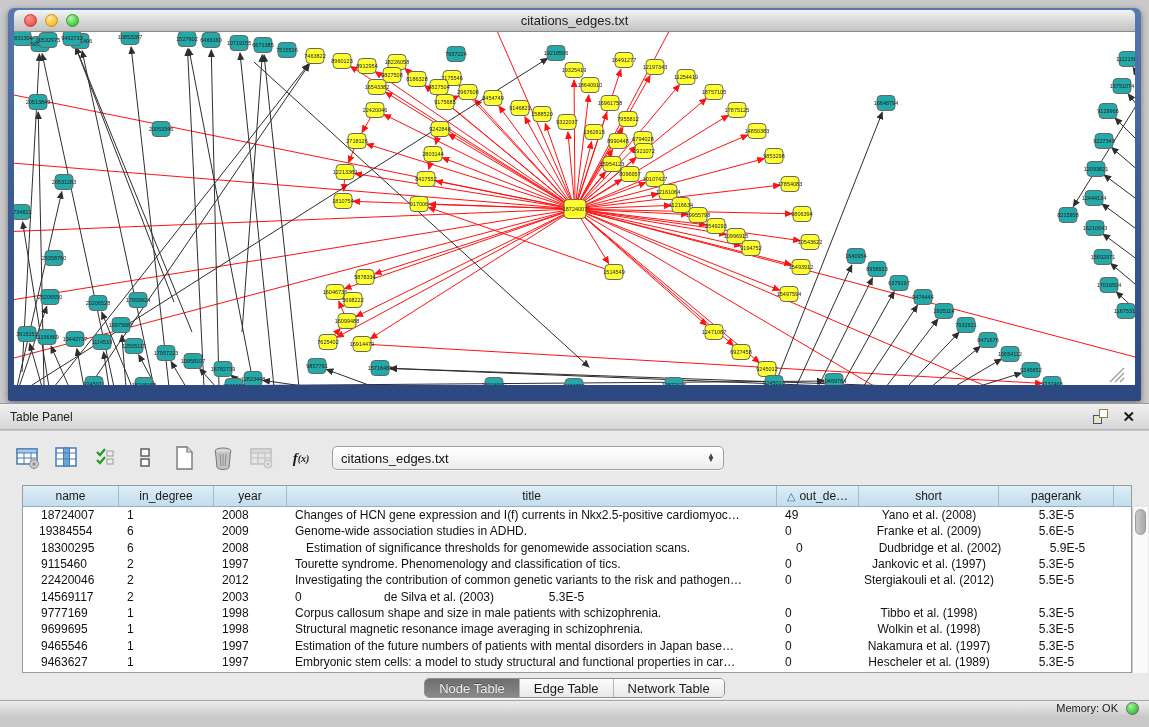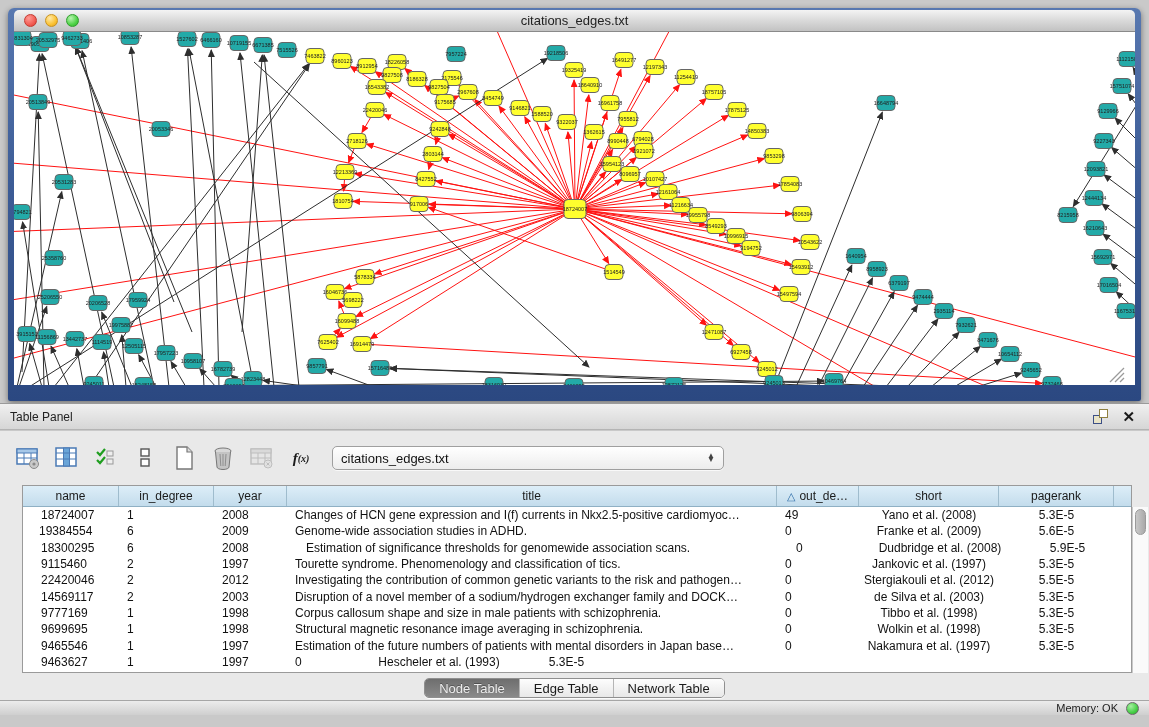--- a/index.html
+++ b/index.html
@@ -875,21 +875,21 @@
           <div class="td left" style="width: 82px;">0</div>
           <div class="td center" style="width: 140px;">Franke et al. (2009)</div>
           <div class="td center" style="width: 115px;">5.6E-5</div>
         </div>
         <div class="tr">
           <div class="td name left" style="width: 96px;">18300295</div>
           <div class="td left" style="width: 95px;">6</div>
           <div class="td left" style="width: 73px;">2008</div>
           <div class="td left" style="width: 490px; margin-left: 11px;">Estimation of significance thresholds for genomewide association scans.</div>
           <div class="td left" style="width: 82px;">0</div>
-          <div class="td center" style="width: 140px;">Dudbridge et al. (2008)</div>
+          <div class="td center" style="width: 140px;">Dudbridge et al. (2002)</div>
           <div class="td center" style="width: 115px;">5.9E-5</div>
         </div>
         <div class="tr">
           <div class="td name left" style="width: 96px;">9115460</div>
           <div class="td left" style="width: 95px;">2</div>
           <div class="td left" style="width: 73px;">1997</div>
           <div class="td left" style="width: 490px;">Tourette syndrome. Phenomenology and classification of tics.</div>
           <div class="td left" style="width: 82px;">0</div>
           <div class="td center" style="width: 140px;">Jankovic et al. (1997)</div>
           <div class="td center" style="width: 115px;">5.3E-5</div>
@@ -900,21 +900,20 @@
           <div class="td left" style="width: 73px;">2012</div>
           <div class="td left" style="width: 490px;">Investigating the contribution of common genetic variants to the risk and pathogen…</div>
           <div class="td left" style="width: 82px;">0</div>
           <div class="td center" style="width: 140px;">Stergiakouli et al. (2012)</div>
           <div class="td center" style="width: 115px;">5.5E-5</div>
         </div>
         <div class="tr">
           <div class="td name left" style="width: 96px;">14569117</div>
           <div class="td left" style="width: 95px;">2</div>
           <div class="td left" style="width: 73px;">2003</div>
-          <div class="td left" style="width: 490px;">Disruption of a novel member of a sodium/hydrogen exchanger family and DOCK…</div>
           <div class="td left" style="width: 82px;">0</div>
           <div class="td center" style="width: 140px;">de Silva et al. (2003)</div>
           <div class="td center" style="width: 115px;">5.3E-5</div>
         </div>
         <div class="tr">
           <div class="td name left" style="width: 96px;">9777169</div>
           <div class="td left" style="width: 95px;">1</div>
           <div class="td left" style="width: 73px;">1998</div>
           <div class="td left" style="width: 490px;">Corpus callosum shape and size in male patients with schizophrenia.</div>
           <div class="td left" style="width: 82px;">0</div>
@@ -936,22 +935,23 @@
           <div class="td left" style="width: 73px;">1997</div>
           <div class="td left" style="width: 490px;">Estimation of the future numbers of patients with mental disorders in Japan base…</div>
           <div class="td left" style="width: 82px;">0</div>
           <div class="td center" style="width: 140px;">Nakamura et al. (1997)</div>
           <div class="td center" style="width: 115px;">5.3E-5</div>
         </div>
         <div class="tr">
           <div class="td name left" style="width: 96px;">9463627</div>
           <div class="td left" style="width: 95px;">1</div>
           <div class="td left" style="width: 73px;">1997</div>
+          <div class="td left" style="width: 490px;">Embryonic stem cells: a model to study structural and functional properties in car…</div>
           <div class="td left" style="width: 82px;">0</div>
-          <div class="td center" style="width: 140px;">Hescheler et al. (1993)</div>
+          <div class="td center" style="width: 140px;">Hescheler et al. (1989)</div>
           <div class="td center" style="width: 115px;">5.3E-5</div>
         </div>
       </div>
     <div class="vscroll">
       <div class="vthumb"></div>
     </div>
   </div>
 
   <div class="tabs-row">
     <div class="seg" id="tabseg">

